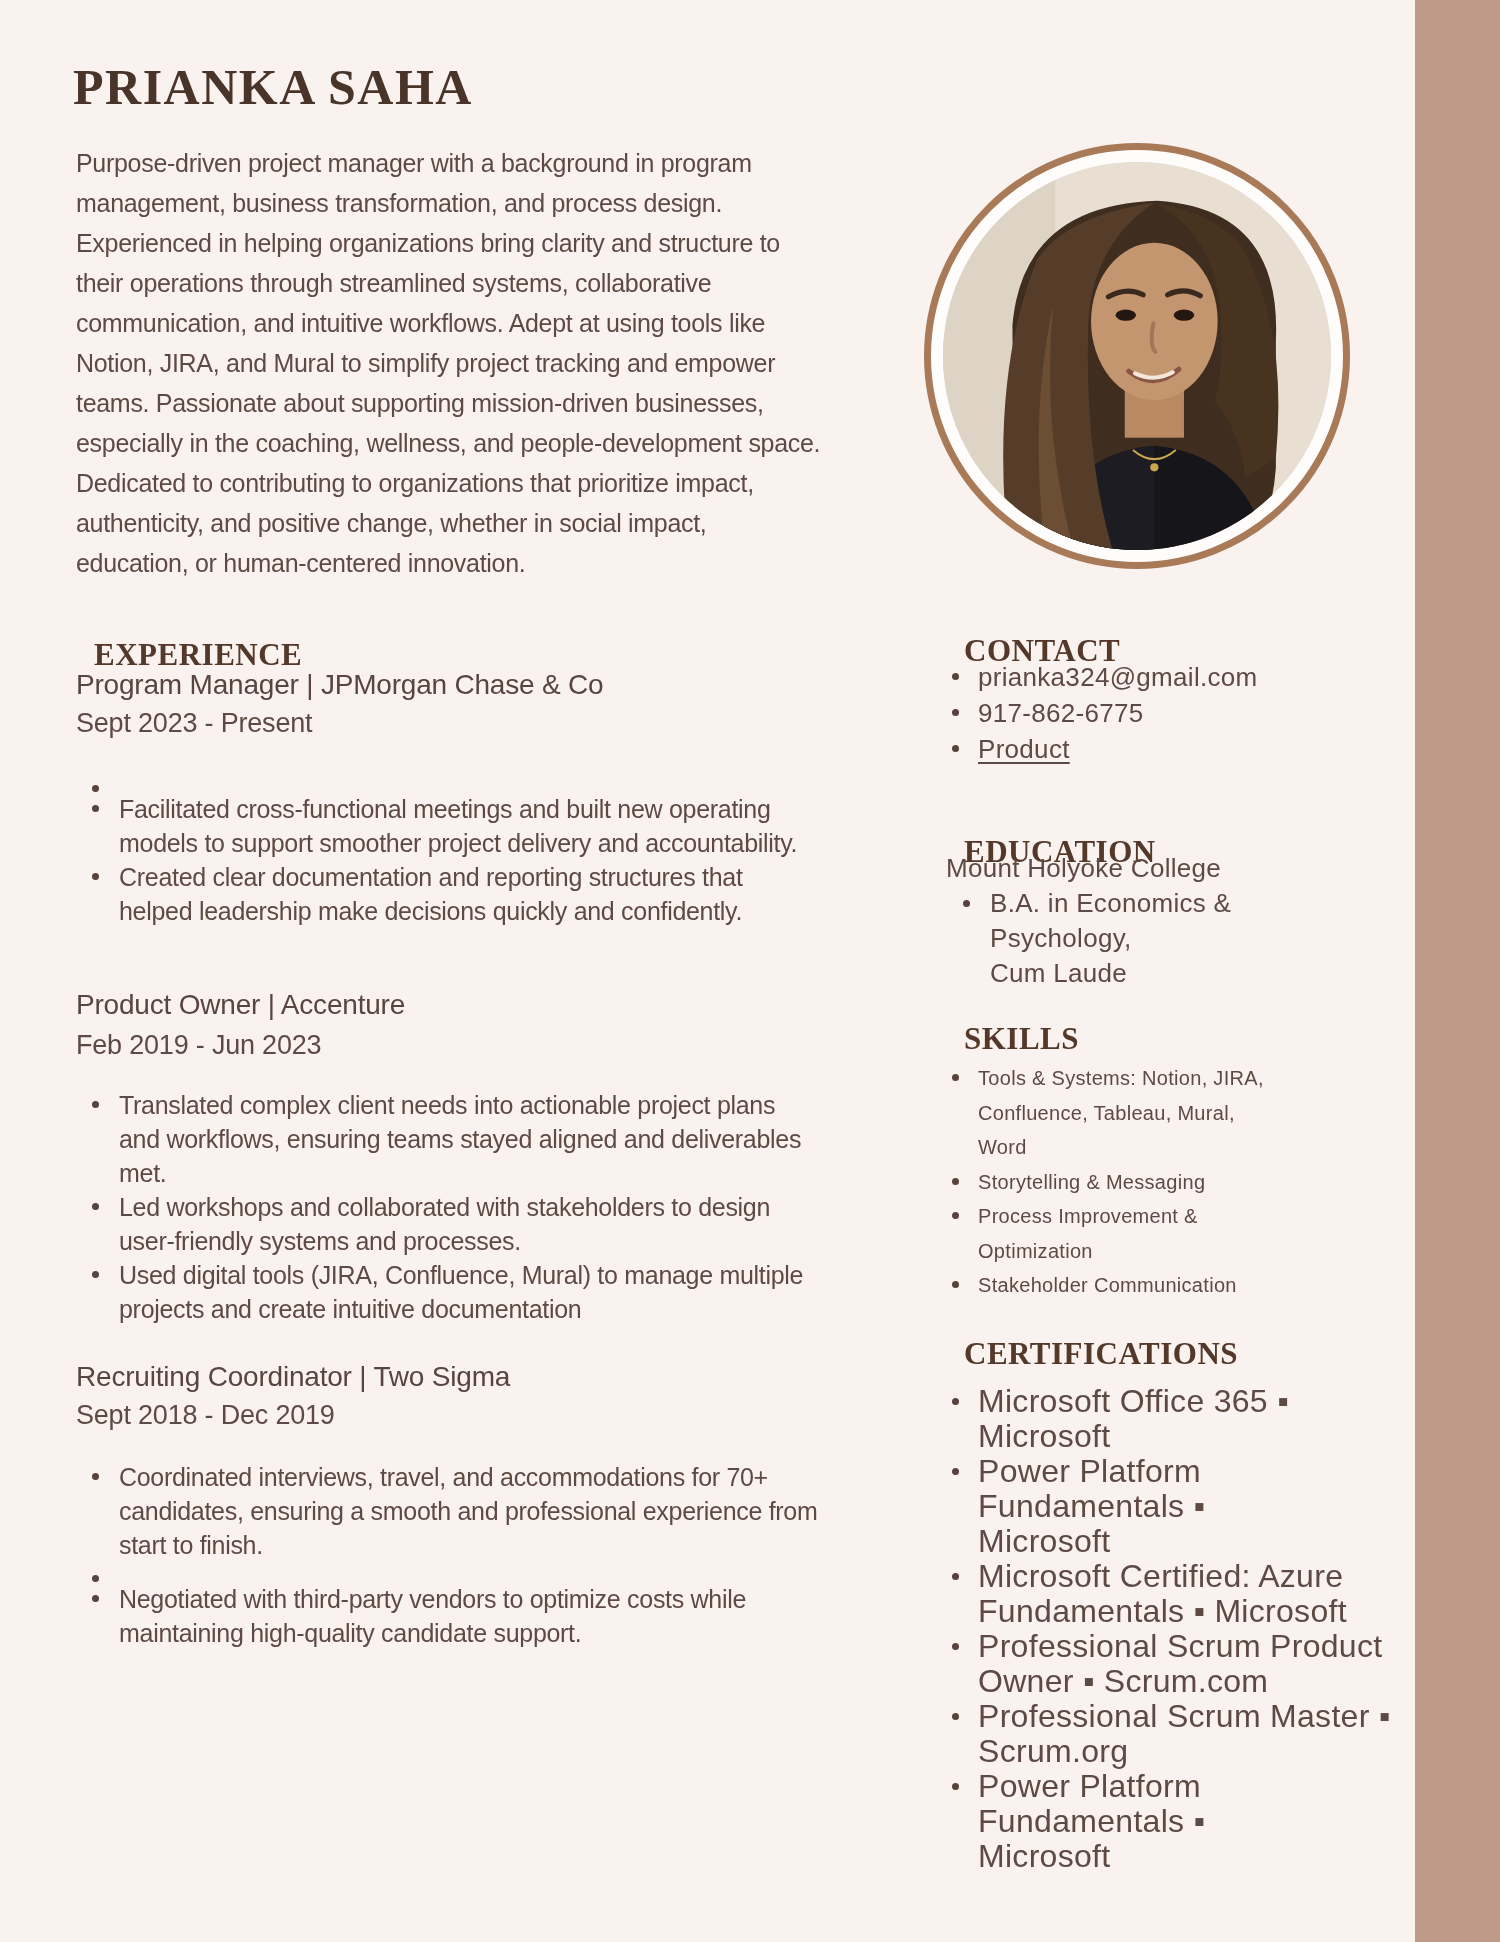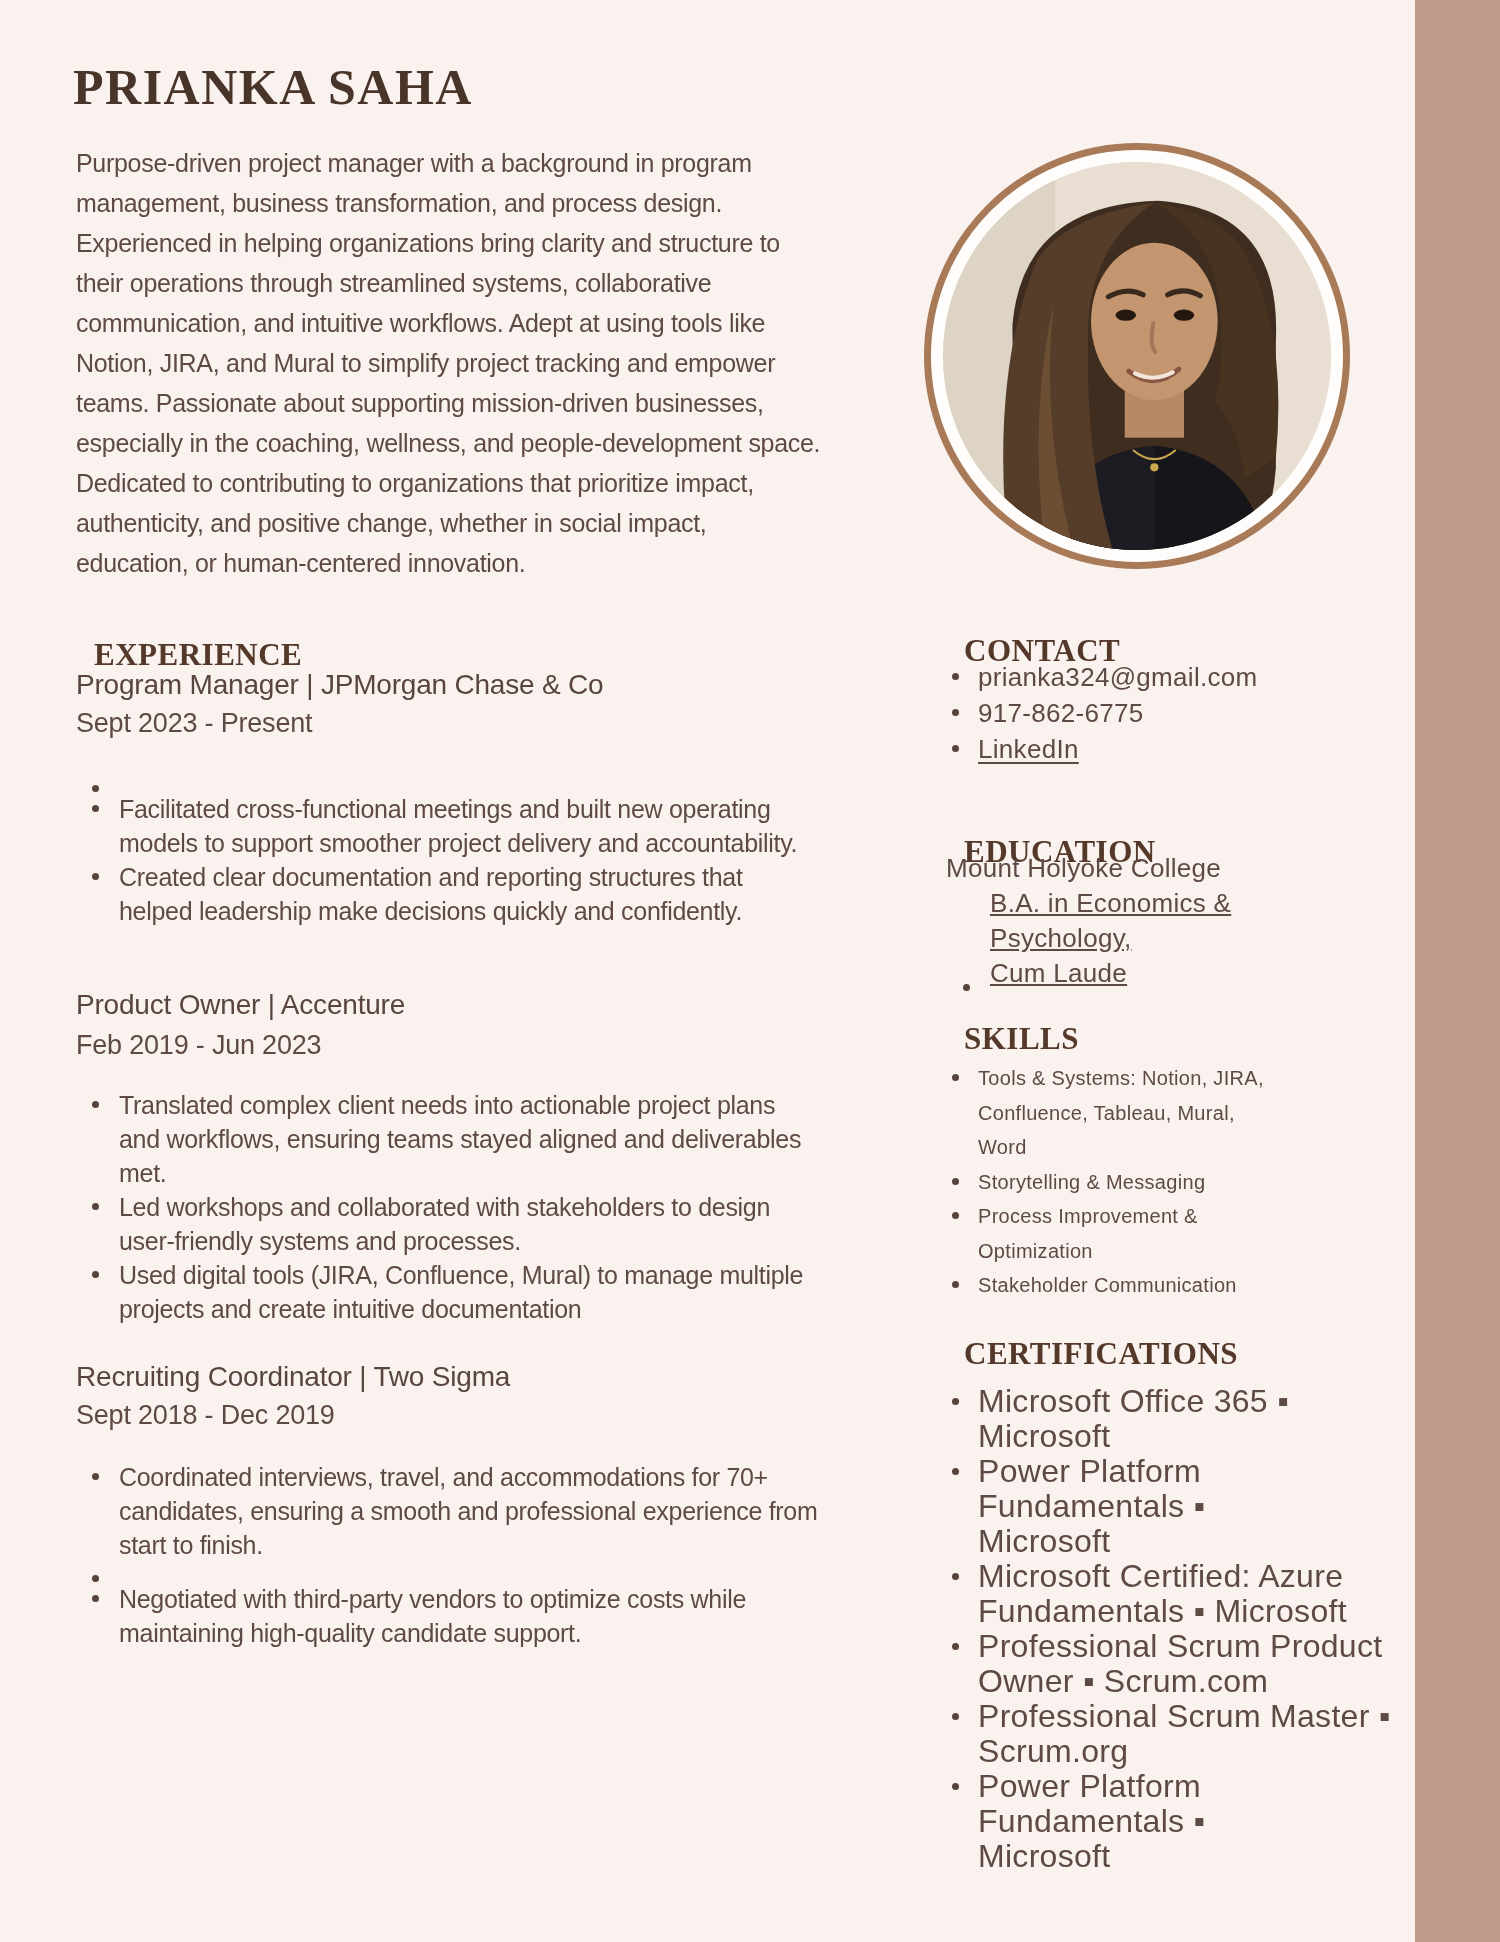--- a/index.html
+++ b/index.html
@@ -36,21 +36,21 @@
   .b-dot{flex:0 0 auto;width:7px;height:7px;border-radius:50%;background:#57423c;margin:13px 20px 0 16px;}
   .b-text{white-space:pre-line;font-size:25px;line-height:34px;letter-spacing:-0.3px;}
 
   
   .rcol-text{font-size:26px;line-height:34px;letter-spacing:0.3px;color:#5e4a44;}
   .contact-list{position:absolute;left:946px;top:659px;}
   .contact-list .b-row .b-dot{margin:14px 19px 0 6px;}
   .contact-list .b-text{font-size:26px;line-height:36px;letter-spacing:0.3px;}
   .contact-list a{color:#5e4a44;text-decoration:underline;text-underline-offset:4px;}
   .school{position:absolute;left:946px;top:851px;}
-  .edu-row{position:absolute;left:946px;top:886px;display:flex;align-items:flex-end;width:420px;text-decoration:underline;}
+  .edu-row{position:absolute;left:946px;top:886px;display:flex;align-items:flex-start;width:420px;}
   .edu-row .b-dot{margin:14px 20px 0 17px;}
   .edu-row .b-text{font-size:26px;line-height:35px;letter-spacing:0.3px;}
   .skills-list{position:absolute;left:946px;top:1061px;width:440px;}
   .skills-list .b-dot{margin:13px 19px 0 6px;}
   .skills-list .b-text{font-size:20px;line-height:34.5px;letter-spacing:0.3px;}
   .certs-list{position:absolute;left:946px;top:1384px;width:460px;}
   .certs-list .b-dot{margin:14px 19px 0 6px;}
   .certs-list .b-text{font-size:32px;line-height:35px;letter-spacing:0.3px;}
 
   
@@ -180,21 +180,21 @@
   <div class="b-row">
       <span class="b-dot"></span>
       <span class="b-text">prianka324@gmail.com</span>
     </div>
   <div class="b-row">
       <span class="b-dot"></span>
       <span class="b-text">917-862-6775</span>
     </div>
   <div class="b-row">
       <span class="b-dot"></span>
-      <span class="b-text"><a href="#">LinkedIn</a></span>
+      <span class="b-text"><a href="#">Product</a></span>
     </div>
 </div>
 
 <h2 class="sec-h" style="left:946px;top:817px;">EDUCATION</h2>
 <div class="school rcol-text">Mount Holyoke College</div>
 <div class="edu-row">
   <span class="b-dot"></span>
   <span class="b-text">B.A. in Economics &amp; Psychology,
 Cum Laude</span>
 </div>

